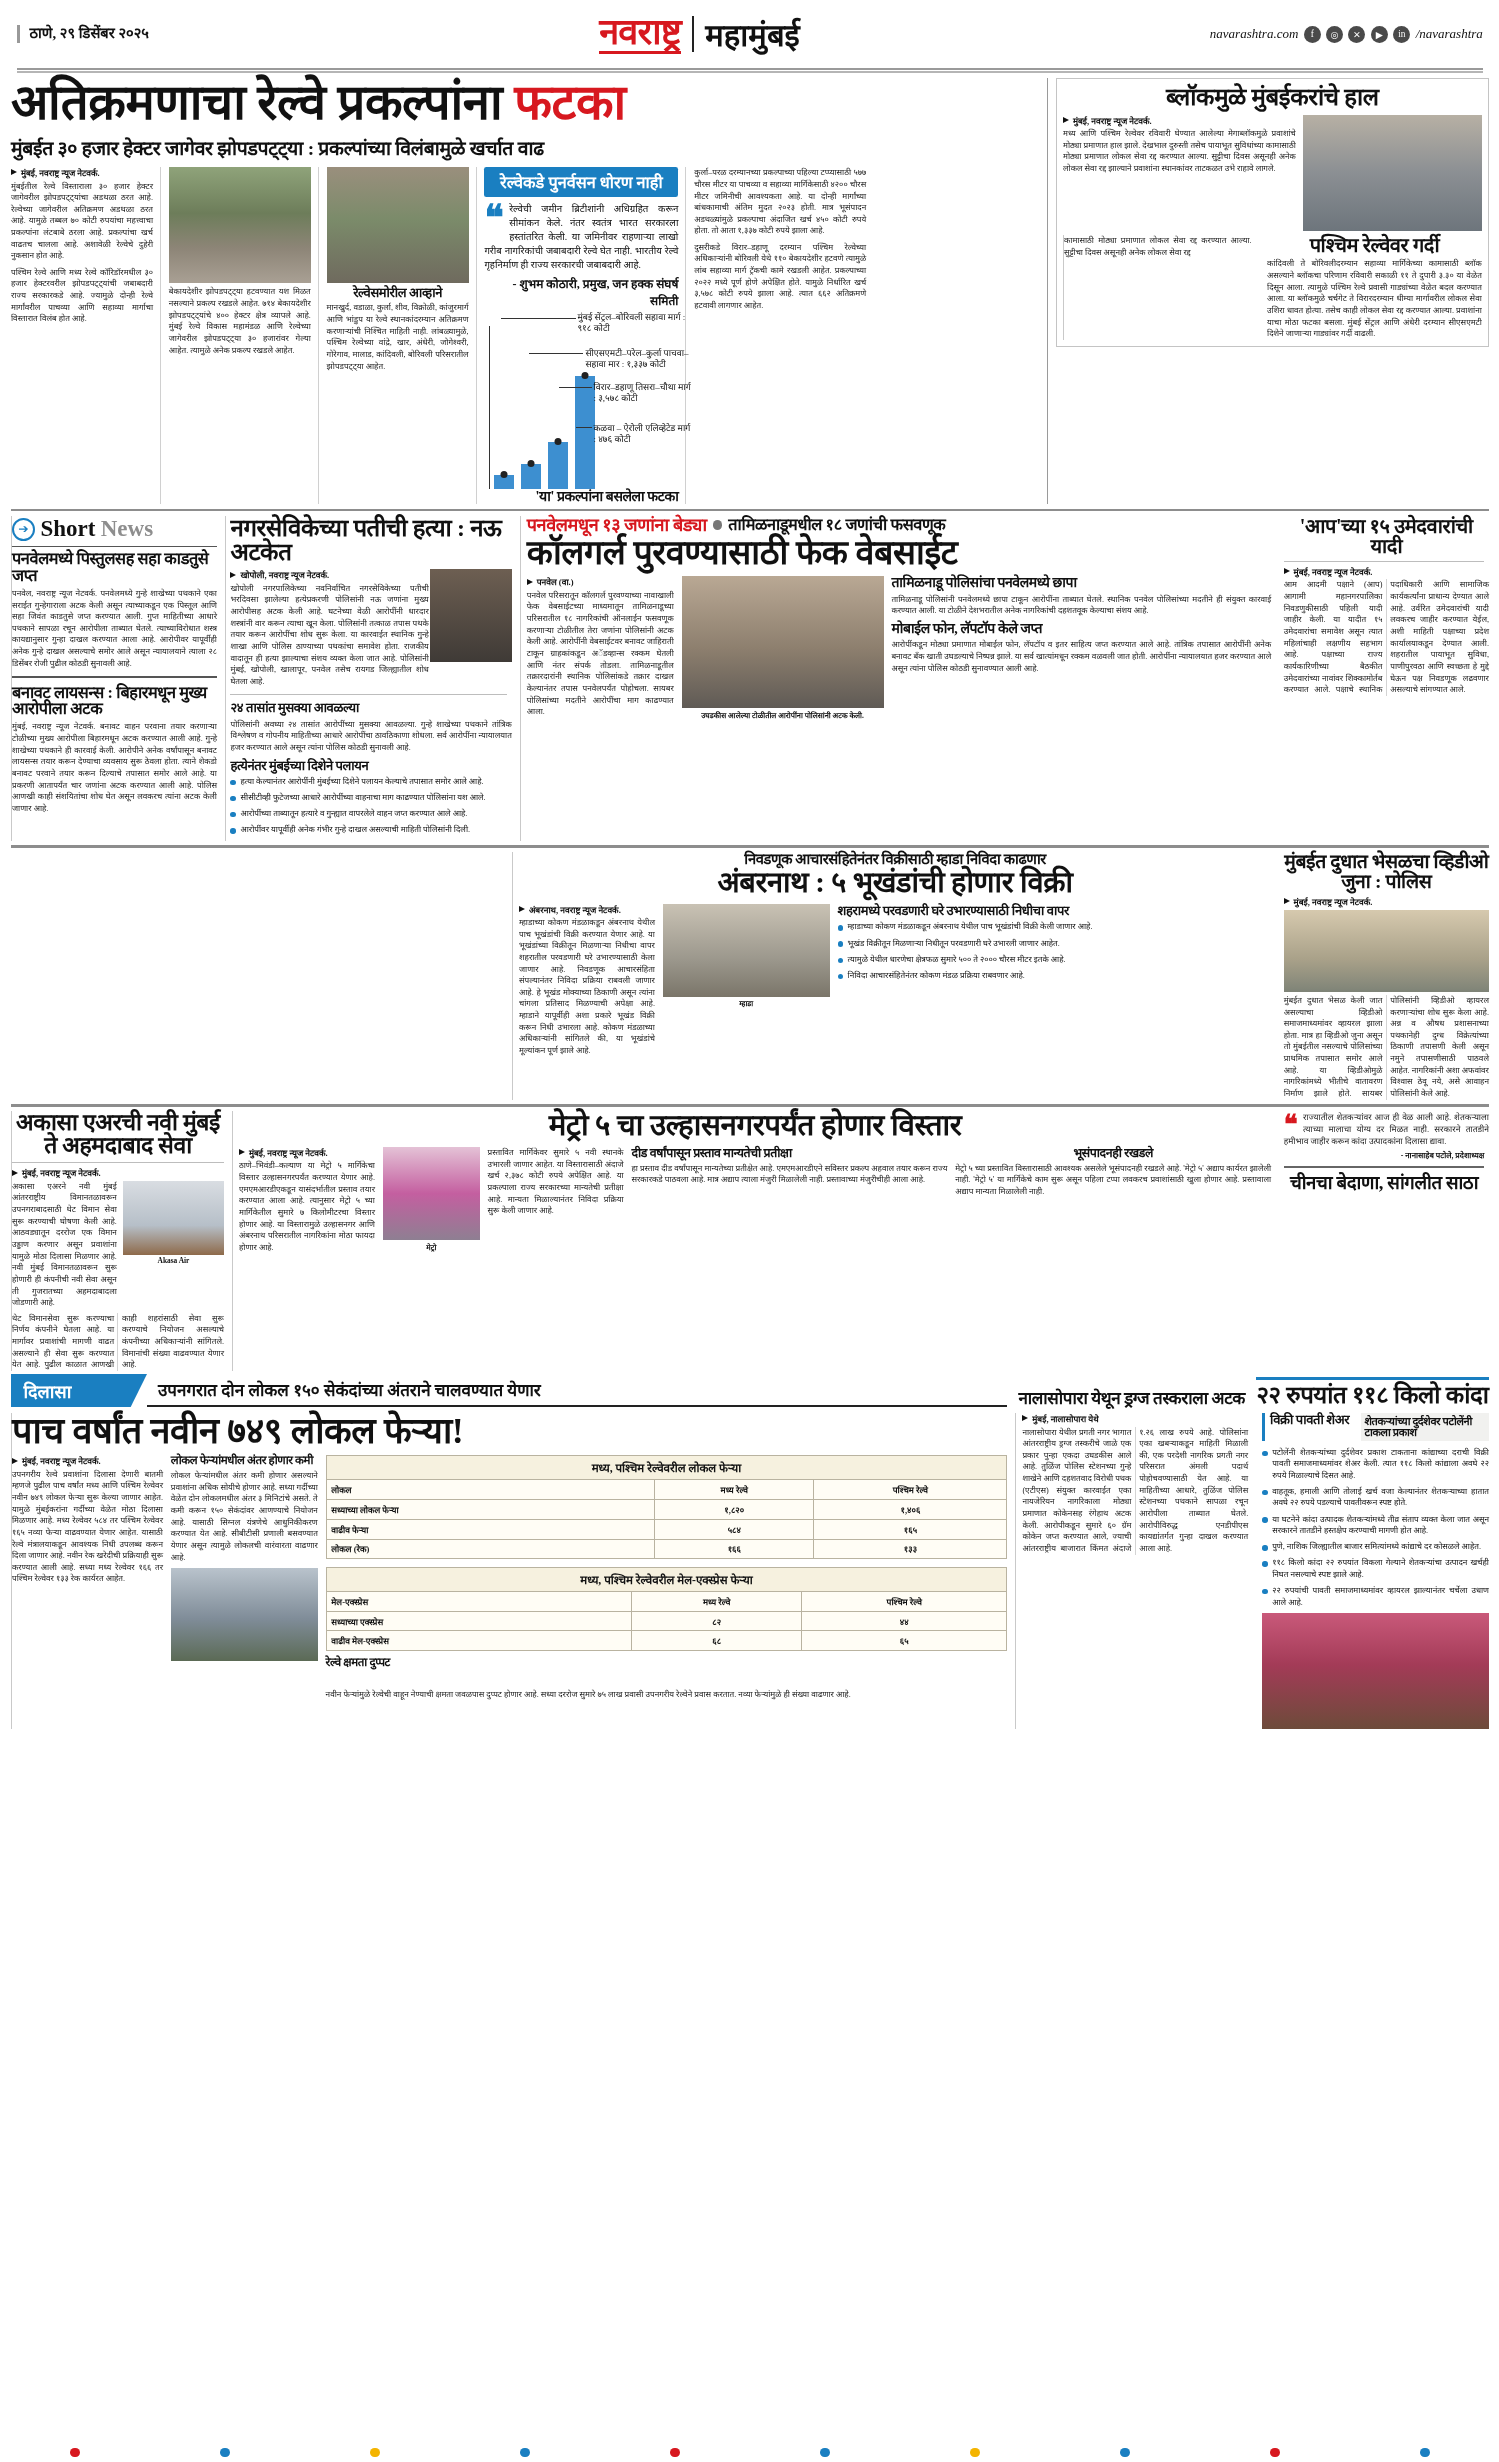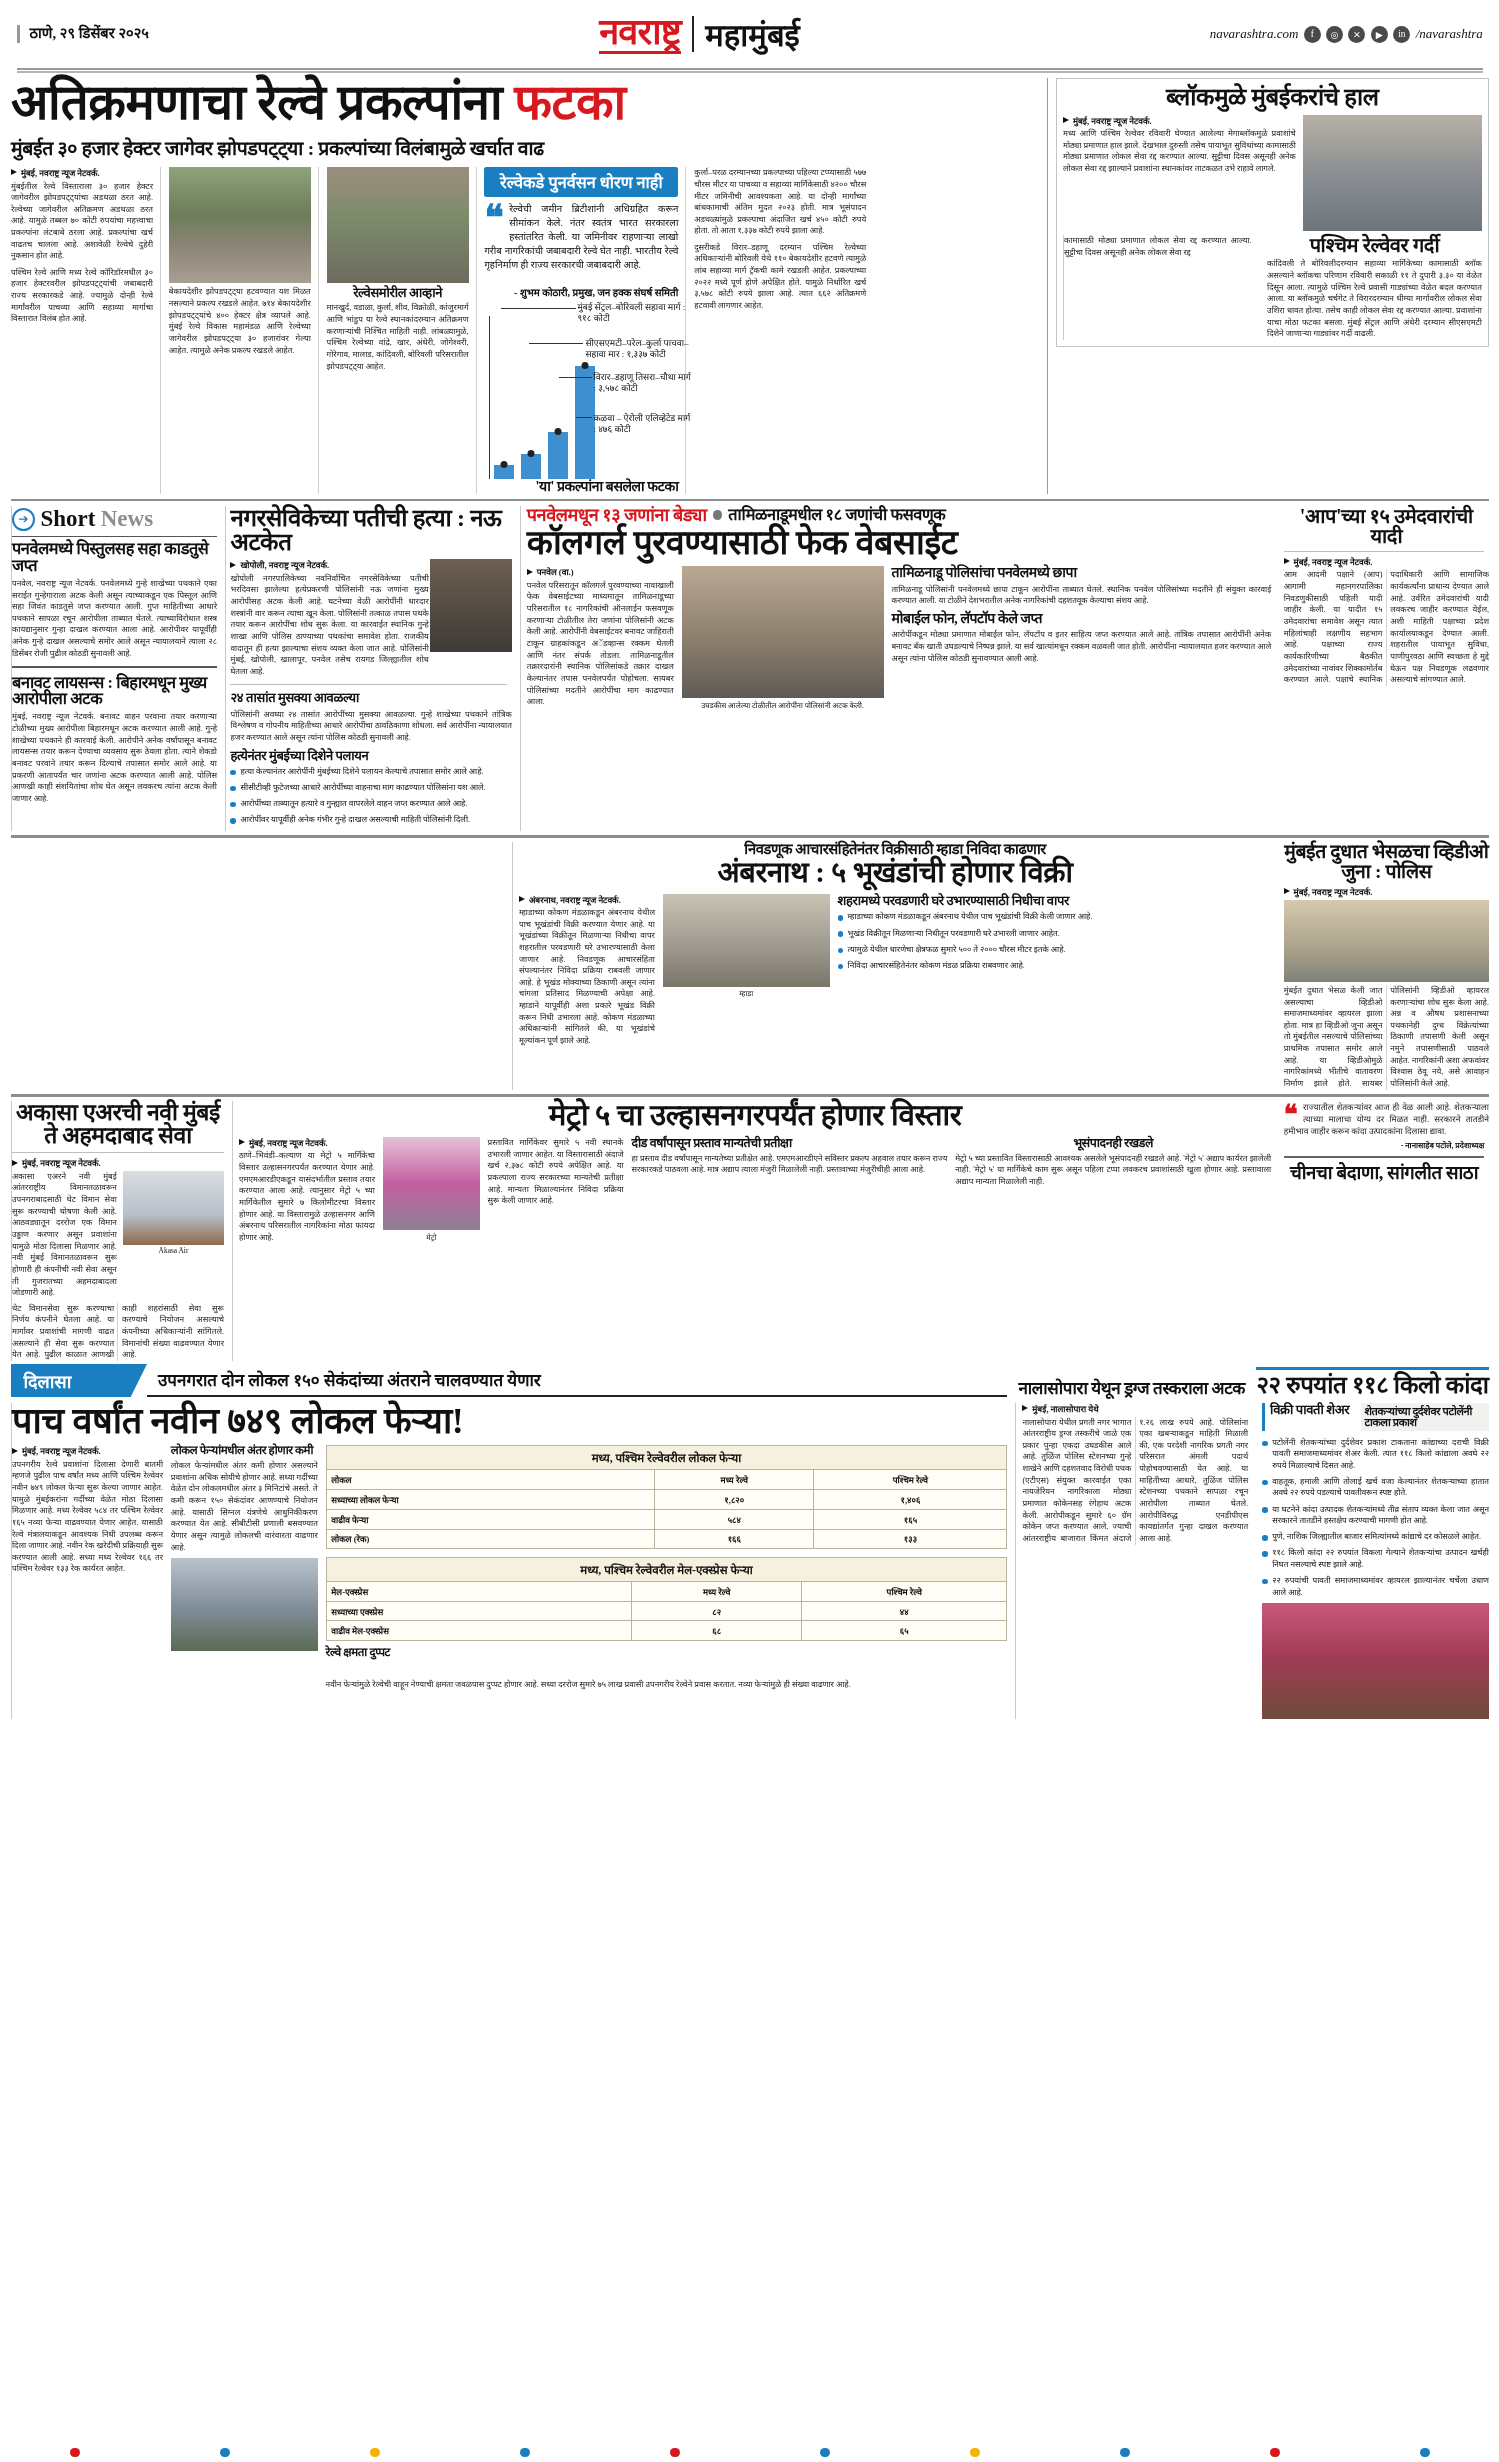--- a/index.html
+++ b/index.html
@@ -27,21 +27,21 @@
   .hl { font-weight: 800; line-height: 1.0; letter-spacing: -0.4px; }
   .red { color: #d7181f; }
   .body-txt { font-size: 8.2px; line-height: 1.42; text-align: justify; hyphens: auto; color: #1a1a1a; }
   .byline { font-size: 8.5px; font-weight: 700; margin-bottom: 2.3px; }
   .tri { display: inline-block; width: 0; height: 0; border-left: 6.2px solid #111; border-top: 3.9px solid transparent; border-bottom: 3.9px solid transparent; margin-right: 3.9px; vertical-align: 0.8px; }
   .vr { border-left: 0.8px solid #c9c9c9; }
   .hrule { height: 2.3px; background: #8d8d8d; margin: 4.7px 0; }
   .hrule-blue { height: 3.1px; background: #1a7fc1; margin: 4.7px 0; }
   .thin { height: 0.8px; background: #bdbdbd; margin: 3.9px 0; }
   .photo { background: #cfc7bd; position: relative; overflow: hidden; }
-  .cap { font-size: 7.4px; font-weight: 400; text-align: center; padding-top: 1.6px; }
+  .cap { font-size: 7.4px; font-weight: 700; text-align: center; padding-top: 1.6px; }
   .cols2 { column-count: 2; column-gap: 7.8px; column-rule: 0.8px solid #d4d4d4; }
   .bullets li { font-size: 8.2px; line-height: 1.4; list-style: none; position: relative; padding-left: 10px; margin-bottom: 4.7px; text-align: justify; }
   .bullets li::before { content: ""; position: absolute; left: 0; top: 3.9px; width: 5.4px; height: 5.4px; background: #1a7fc1; border-radius: 50%; }
 
   
   .lead { display: flex; gap: 7.8px; }
   .lead-main { flex: 1 1 auto; }
   .lead-side { flex: 0 0 442px; border-left: 1.6px solid #9a9a9a; padding-left: 7.8px; }
   .lead-hl { font-size: 49px; }
   .lead-sub { font-size: 19.4px; font-weight: 800; margin: 7px 0 6.2px; letter-spacing: -0.3px; }
@@ -126,21 +126,21 @@
 
         <div>
           <div class="photo" style="height:116px;background:linear-gradient(#9a8f7d,#7b8b6a 45%,#6f6a5e);margin-bottom:3.1px"></div>
           <div class="hl" style="font-size:13px;text-align:center;margin-bottom:3.1px">रेल्वेसमोरील आव्हाने</div>
           <p class="body-txt">मानखुर्द, वडाळा, कुर्ला, शीव, विक्रोळी, कांजुरमार्ग आणि भांडुप या रेल्वे स्थानकांदरम्यान अतिक्रमण करणाऱ्यांची निश्चित माहिती नाही. लांबळ्यामुळे, पश्चिम रेल्वेच्या वांद्रे, खार, अंधेरी, जोगेश्वरी, गोरेगाव, मालाड, कांदिवली, बोरिवली परिसरातील झोपडपट्ट्या आहेत.</p>
         </div>
 
         <div>
           <div class="bluebar">रेल्वेकडे पुनर्वसन धोरण नाही</div>
           <p class="quote-box" style="margin-top:4.7px"><span class="qmark">❝</span><span>रेल्वेची जमीन ब्रिटीशांनी अधिग्रहित करून सीमांकन केले. नंतर स्वतंत्र भारत सरकारला हस्तांतरित केली. या जमिनीवर राहणाऱ्या लाखो गरीब नागरिकांची जबाबदारी रेल्वे घेत नाही. भारतीय रेल्वे गृहनिर्माण ही राज्य सरकारची जबाबदारी आहे.</span></p>
-          <p style="font-size:10px;font-weight:700;text-align:right;margin-top:13px">- शुभम कोठारी, प्रमुख, जन हक्क संघर्ष समिती</p>
+          <p style="font-size:12px;font-weight:700;text-align:right;margin-top:3px">- शुभम कोठारी, प्रमुख, जन हक्क संघर्ष समिती</p>
 
           <div class="chart-wrap">
             <div class="chart-axis"></div>
             <div class="bars">
               <div class="bar" style="height:14px">
                   <span class="dot"></span>
                 </div>
               <div class="bar" style="height:25px">
                   <span class="dot"></span>
                 </div>

